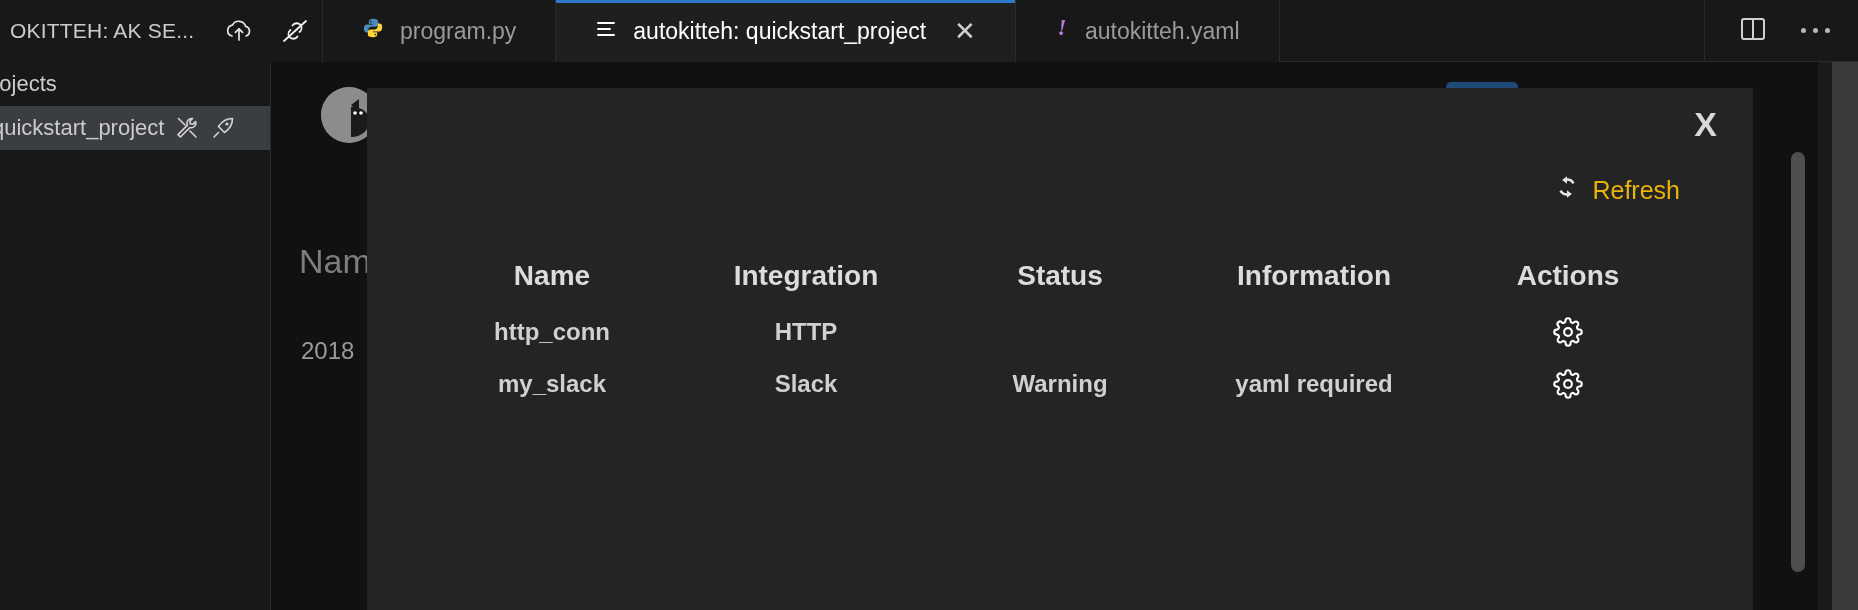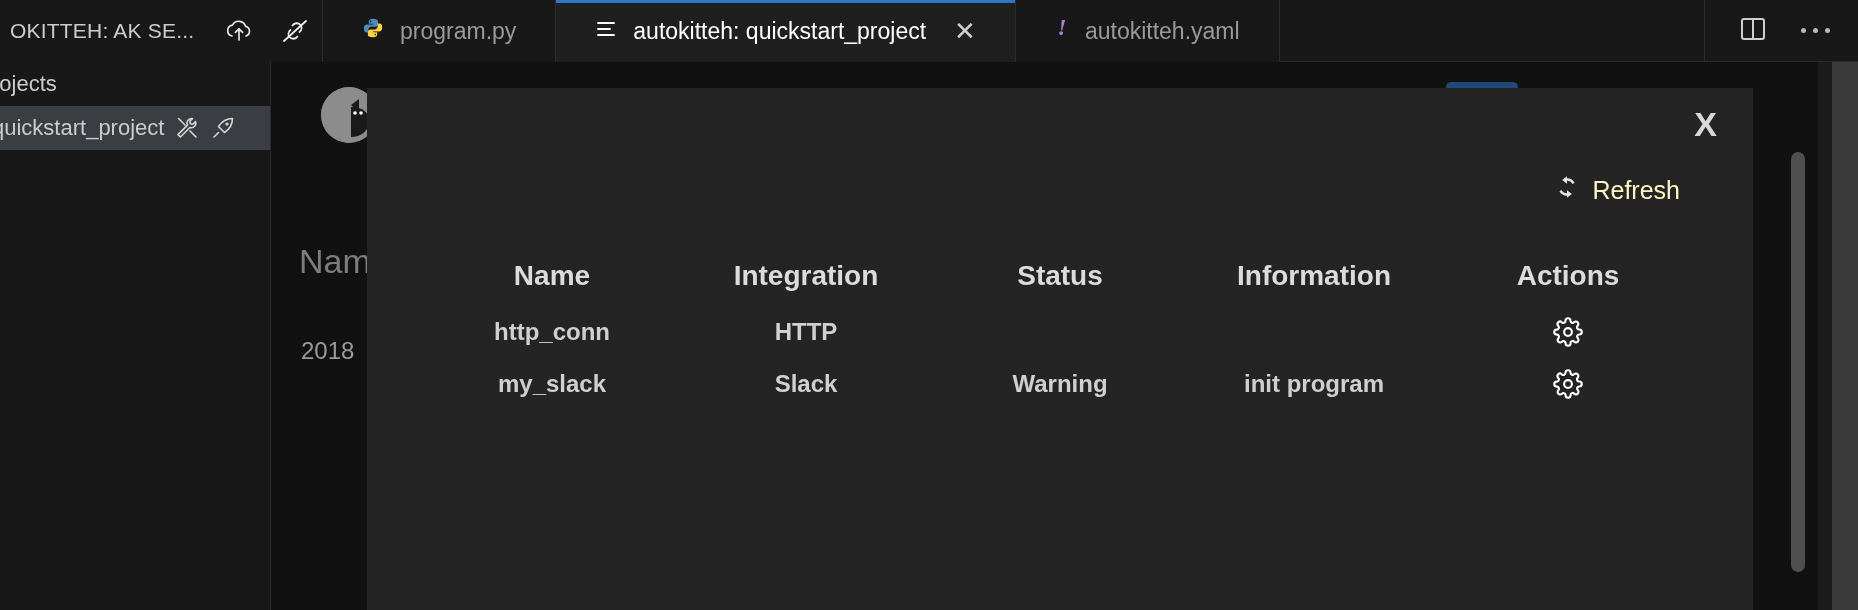--- a/index.html
+++ b/index.html
@@ -122,21 +122,21 @@
     letter-spacing: 0; cursor: pointer;
   }
   .modal-title {
     position: absolute; left: 0; right: 0; top: 52px;
     text-align: center; font-size: 60px; color: #c9c9c9;
     font-weight: normal; letter-spacing: .5px;
   }
   .refresh-btn {
     position: absolute; right: 73px; top: 86px;
     display: flex; align-items: center; gap: 12px;
-    font-size: 25px; color: #fef9c3; cursor: pointer;
+    font-size: 25px; color: #eab308; cursor: pointer;
   }
 
   table.conn-table {
     position: absolute; left: 58px; top: 172px;
     width: 1270px; border-collapse: collapse; table-layout: fixed;
   }
   table.conn-table th {
     font-size: 28px; color: #dcdcdc; font-weight: bold;
     padding: 0 0 14px 0; text-align: center;
   }
@@ -344,21 +344,21 @@
                 <circle cx="12" cy="12" r="3.1"></circle>
                 <path d="M19.4 15a1.65 1.65 0 0 0 .33 1.82l.06.06a2 2 0 1 1-2.83 2.83l-.06-.06a1.65 1.65 0 0 0-1.82-.33 1.65 1.65 0 0 0-1 1.51V21a2 2 0 1 1-4 0v-.09A1.65 1.65 0 0 0 9 19.4a1.65 1.65 0 0 0-1.82.33l-.06.06a2 2 0 1 1-2.83-2.83l.06-.06a1.65 1.65 0 0 0 .33-1.82 1.65 1.65 0 0 0-1.51-1H3a2 2 0 1 1 0-4h.09A1.65 1.65 0 0 0 4.6 9a1.65 1.65 0 0 0-.33-1.82l-.06-.06a2 2 0 1 1 2.83-2.83l.06.06A1.65 1.65 0 0 0 9 4.6a1.65 1.65 0 0 0 1-1.51V3a2 2 0 1 1 4 0v.09a1.65 1.65 0 0 0 1 1.51 1.65 1.65 0 0 0 1.82-.33l.06-.06a2 2 0 1 1 2.83 2.83l-.06.06a1.65 1.65 0 0 0-.33 1.82V9a1.65 1.65 0 0 0 1.51 1H21a2 2 0 1 1 0 4h-.09a1.65 1.65 0 0 0-1.51 1z"></path>
               </svg>
             </span>
           </td>
         </tr>
         <tr>
           <td>my_slack</td>
           <td>Slack</td>
           <td class="status-warning">Warning</td>
-          <td>init program</td>
+          <td>yaml required</td>
           <td class="gear-cell">
             <span>
               <svg width="30" height="30" viewBox="0 0 24 24" fill="none" stroke="#ffffff" stroke-width="1.7">
                 <circle cx="12" cy="12" r="3.1"></circle>
                 <path d="M19.4 15a1.65 1.65 0 0 0 .33 1.82l.06.06a2 2 0 1 1-2.83 2.83l-.06-.06a1.65 1.65 0 0 0-1.82-.33 1.65 1.65 0 0 0-1 1.51V21a2 2 0 1 1-4 0v-.09A1.65 1.65 0 0 0 9 19.4a1.65 1.65 0 0 0-1.82.33l-.06.06a2 2 0 1 1-2.83-2.83l.06-.06a1.65 1.65 0 0 0 .33-1.82 1.65 1.65 0 0 0-1.51-1H3a2 2 0 1 1 0-4h.09A1.65 1.65 0 0 0 4.6 9a1.65 1.65 0 0 0-.33-1.82l-.06-.06a2 2 0 1 1 2.83-2.83l.06.06A1.65 1.65 0 0 0 9 4.6a1.65 1.65 0 0 0 1-1.51V3a2 2 0 1 1 4 0v.09a1.65 1.65 0 0 0 1 1.51 1.65 1.65 0 0 0 1.82-.33l.06-.06a2 2 0 1 1 2.83 2.83l-.06.06a1.65 1.65 0 0 0-.33 1.82V9a1.65 1.65 0 0 0 1.51 1H21a2 2 0 1 1 0 4h-.09a1.65 1.65 0 0 0-1.51 1z"></path>
               </svg>
             </span>
           </td>
         </tr>
       </tbody>

